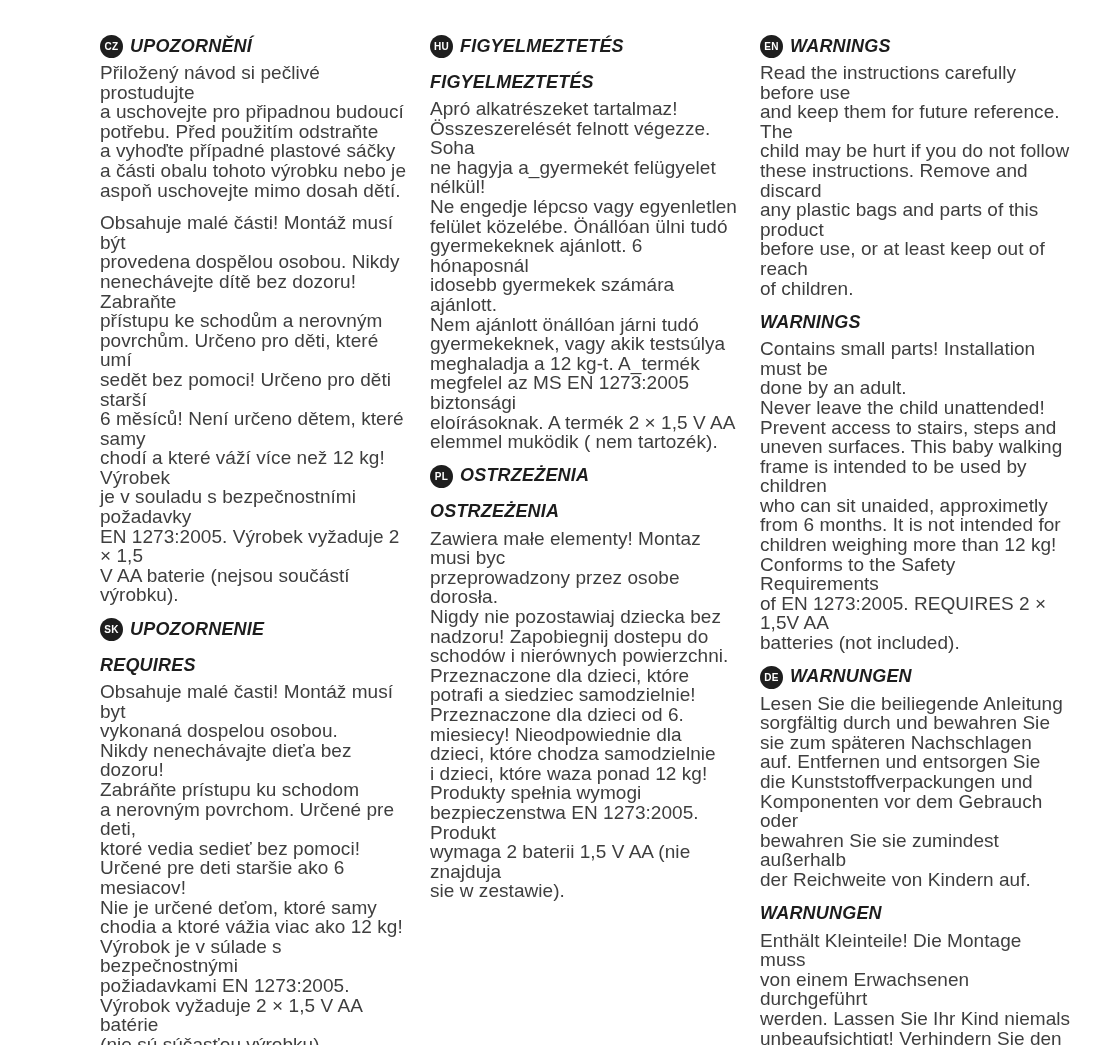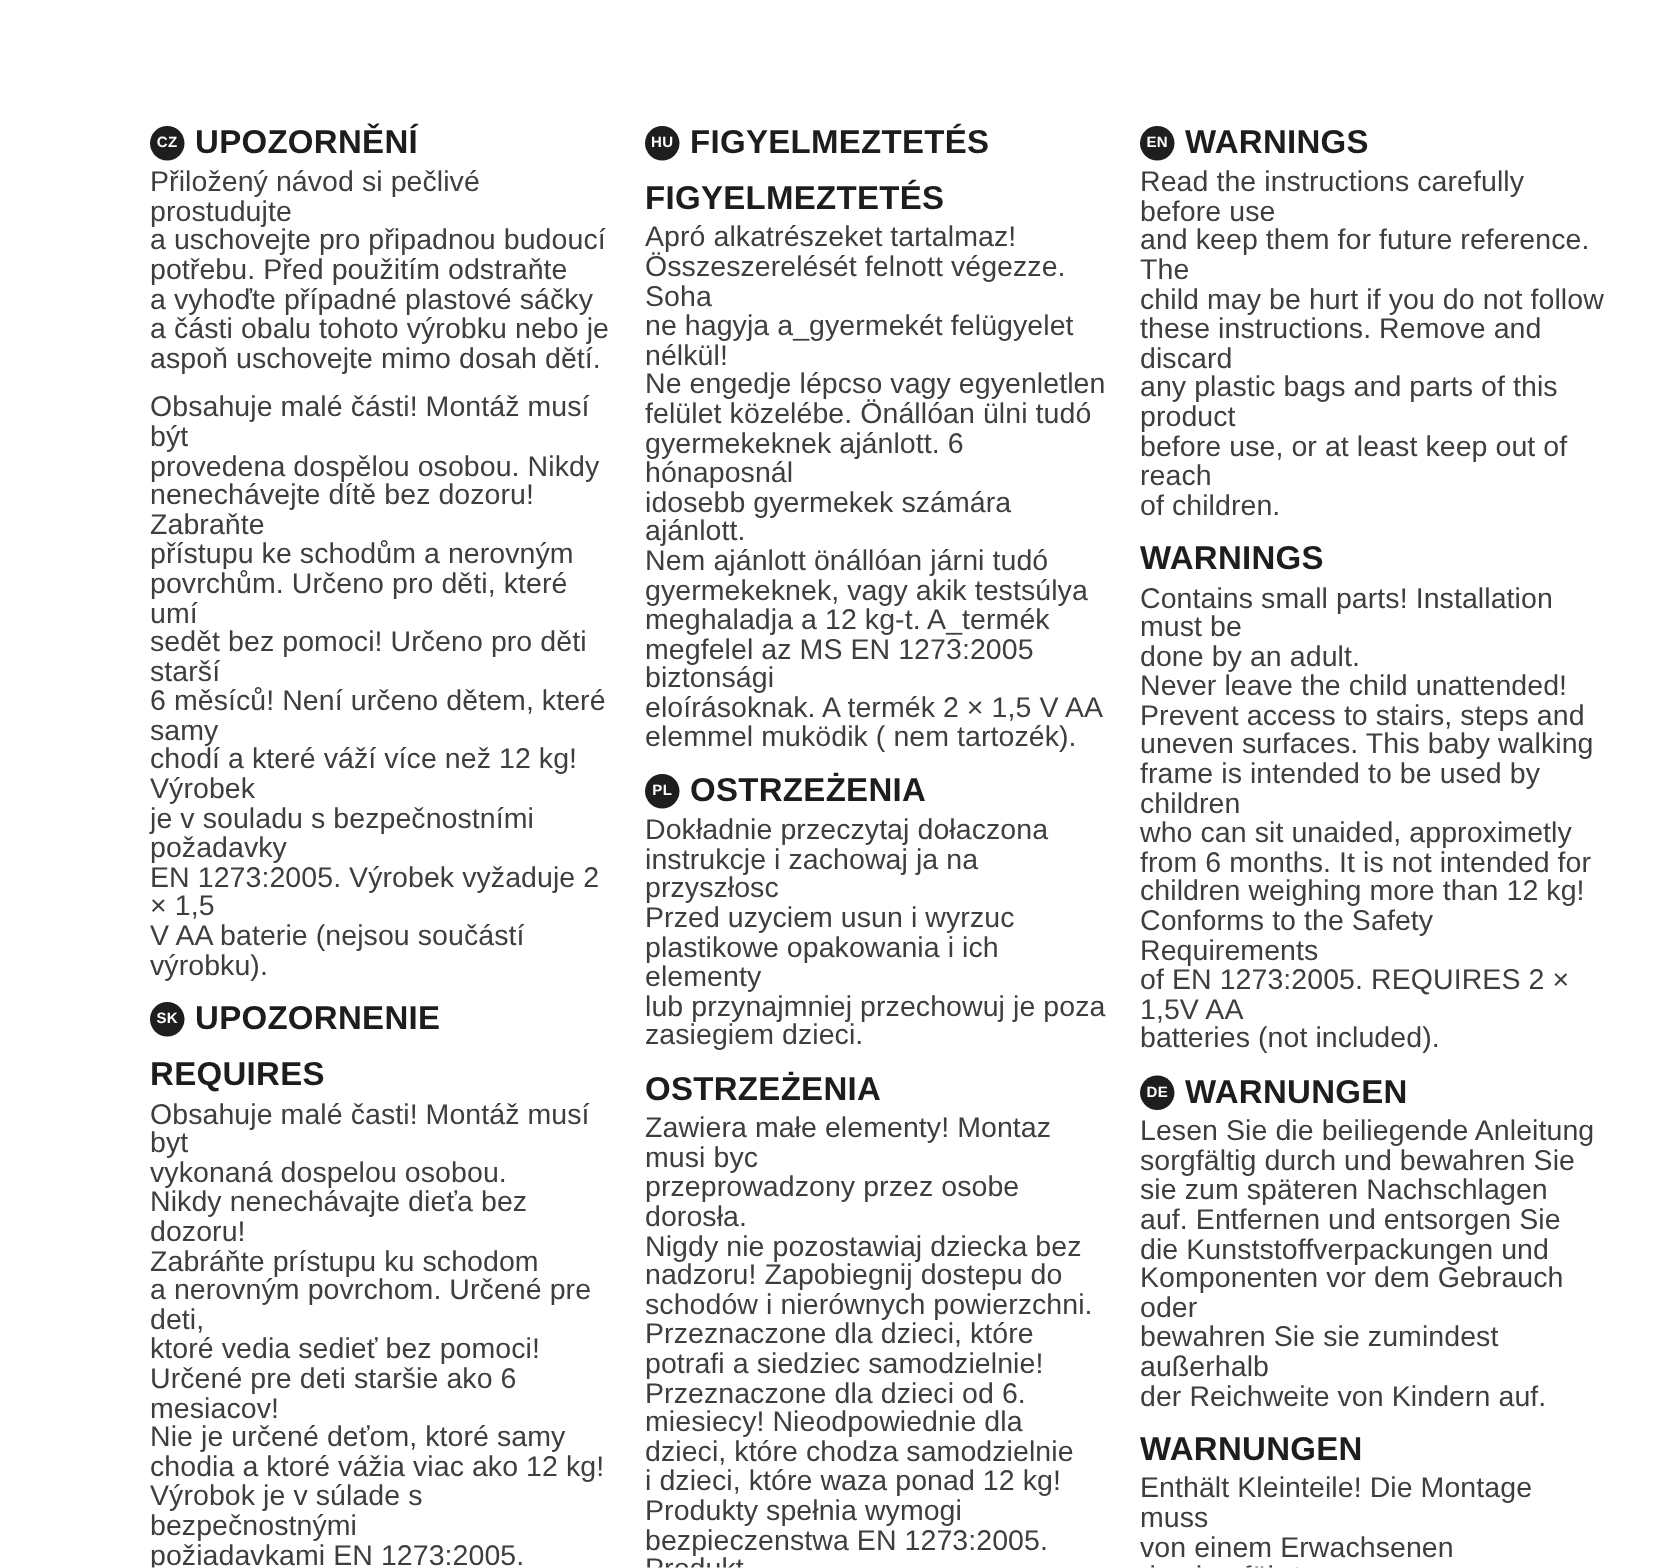--- a/index.html
+++ b/index.html
@@ -18,21 +18,20 @@
     box-sizing: border-box;
     width: 1102px;
     height: 1045px;
     padding: 35px 30px 20px 100px;
     display: flex;
     gap: 18px;
   }
   .col {
     width: 312px;
     flex: 0 0 312px;
-    margin-top: 48px;
   }
   .sec { margin: 0 0 13px 0; }
   .sec-head {
     display: flex;
     align-items: center;
     gap: 7px;
     margin-bottom: 5px;
     min-height: 23px;
   }
   .badge {
@@ -44,25 +43,26 @@
     color: #ffffff;
     font-size: 10px;
     font-weight: bold;
     letter-spacing: 0.3px;
     display: flex;
     align-items: center;
     justify-content: center;
   }
   .title {
     margin: 0;
-    font-size: 22px;
+    font-size: 18px;
     font-weight: bold;
     letter-spacing: 0.2px;
     color: #1d1d1d;
     line-height: 1.1;
+    font-style: italic;
   }
   .body {
     margin: 0;
     font-size: 19px;
     line-height: 19.6px;
     color: #3e3e3e;
     white-space: pre-line;
     letter-spacing: 0.05px;
   }
 </style>
@@ -151,26 +151,20 @@
 megfelel az MS EN 1273:2005 biztonsági
 eloírásoknak. A termék 2 × 1,5 V AA
 elemmel muködik ( nem tartozék).</p>
     </section>
 
     <section class="sec">
       <div class="sec-head">
         <span class="badge">PL</span>
         <h2 class="title">OSTRZEŻENIA</h2>
       </div>
-      <p class="body">Dokładnie przeczytaj dołaczona
-instrukcje i zachowaj ja na przyszłosc
-Przed uzyciem usun i wyrzuc
-plastikowe opakowania i ich elementy
-lub przynajmniej przechowuj je poza
-zasiegiem dzieci.</p>
     </section>
 
     <section class="sec">
       <div class="sec-head">
         <h2 class="title">OSTRZEŻENIA</h2>
       </div>
       <p class="body">Zawiera małe elementy! Montaz musi byc
 przeprowadzony przez osobe dorosła.
 Nigdy nie pozostawiaj dziecka bez
 nadzoru! Zapobiegnij dostepu do

